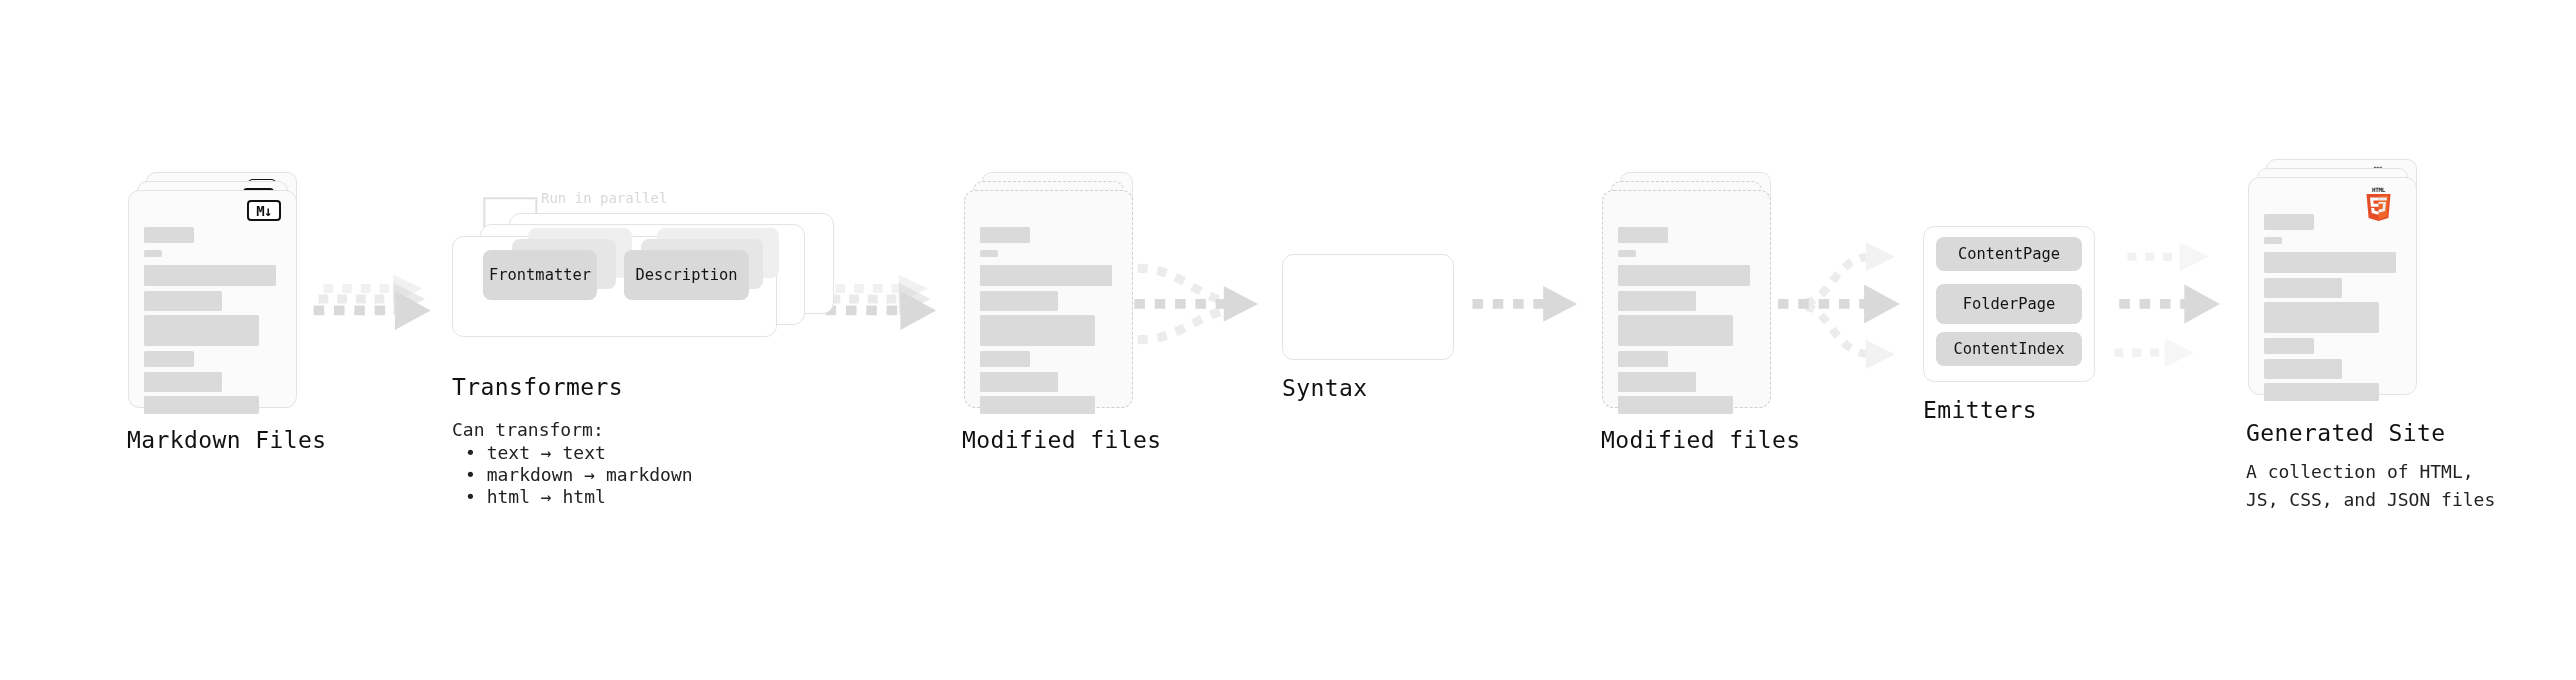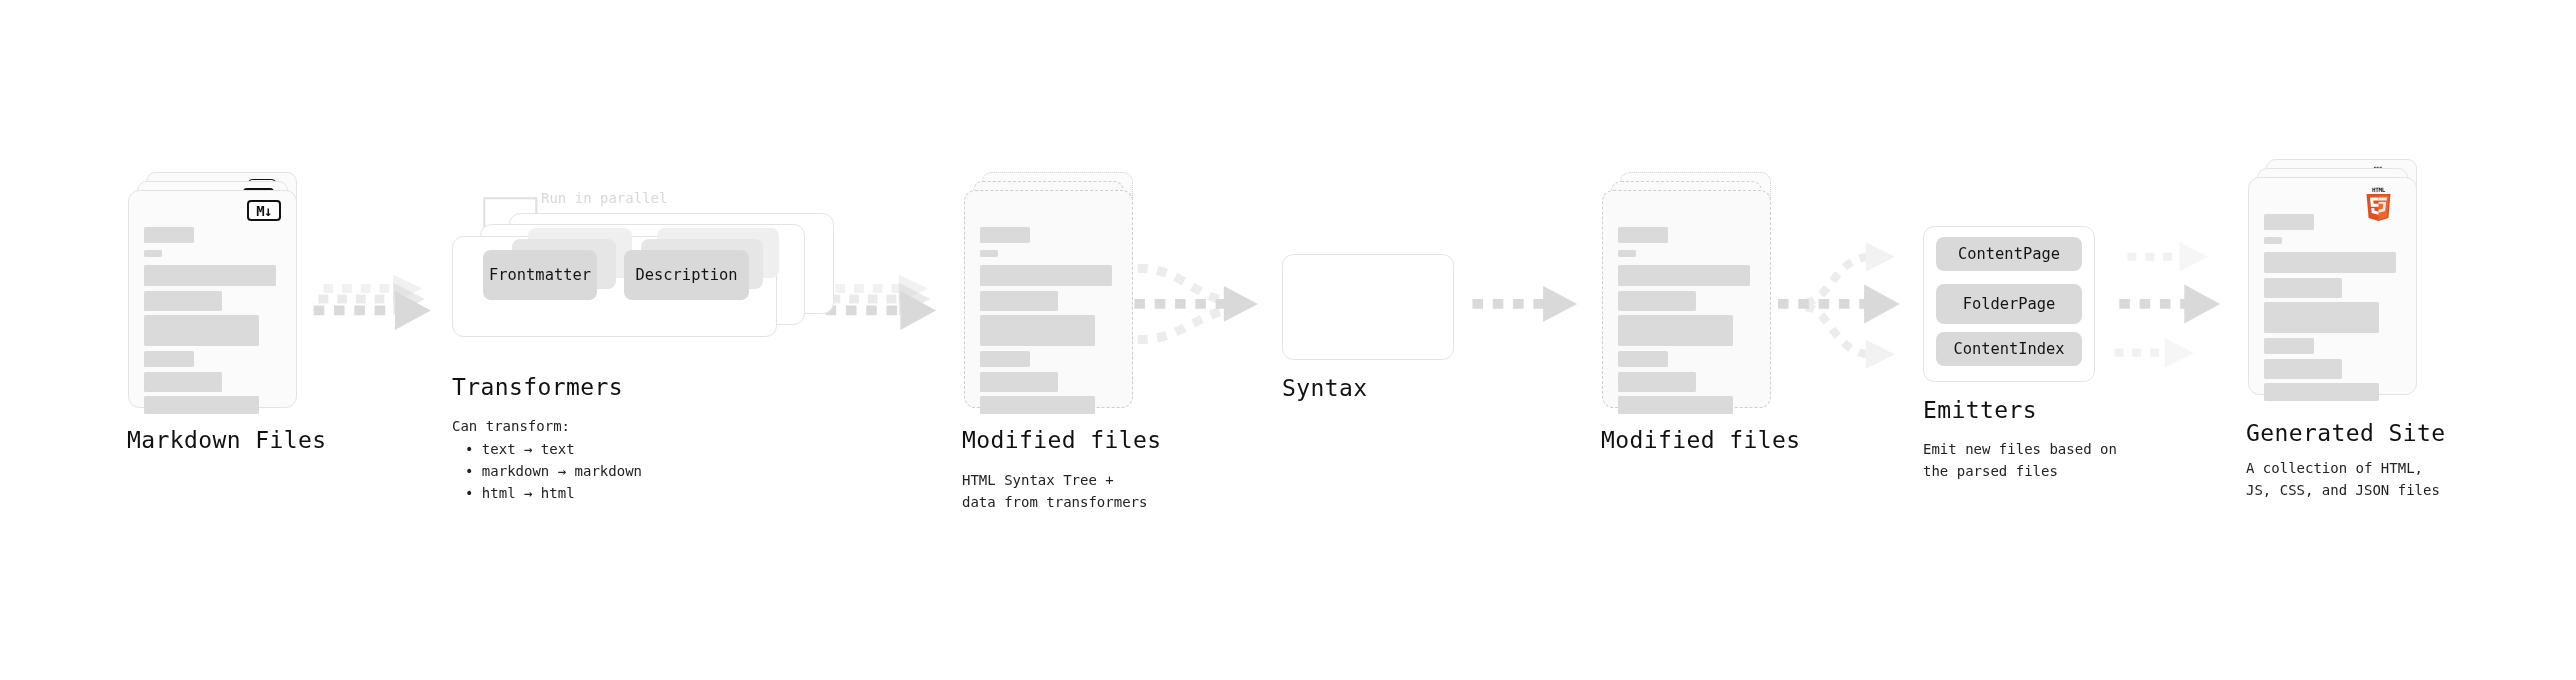--- a/index.html
+++ b/index.html
@@ -60,21 +60,21 @@
   }
   .chip.ghost1{background:#e6e6e6;}
   .chip.ghost2{background:#efefef;}
 
   
   .title{
     position:absolute;font-size:23px;color:#111;white-space:nowrap;
     letter-spacing:0.4px;
   }
   .sub{
-    position:absolute;font-size:14px;color:#222;line-height:1.55;
+    position:absolute;font-size:18px;color:#222;line-height:1.55;
     white-space:pre;
   }
   .hint{
     position:absolute;font-size:14px;color:#d8d8d8;white-space:nowrap;
   }
 
   
   .svglayer{position:absolute;inset:0;pointer-events:none;}
 </style>
 </head>
@@ -221,22 +221,20 @@
     <div class="skel" style="left:16.3px;top:55px;width:50px;height:16.3px;"></div>
     <div class="skel" style="left:16.3px;top:78px;width:18px;height:6.5px;"></div>
     <div class="skel" style="left:16.3px;top:93px;width:132px;height:21px;"></div>
     <div class="skel" style="left:16.3px;top:119px;width:78px;height:19.5px;"></div>
     <div class="skel" style="left:16.3px;top:143px;width:115px;height:31px;"></div>
     <div class="skel" style="left:16.3px;top:179px;width:50px;height:16.3px;"></div>
     <div class="skel" style="left:16.3px;top:200px;width:78px;height:19.5px;"></div>
     <div class="skel" style="left:16.3px;top:224px;width:115px;height:18px;"></div>
   </div>
   <div class="title" style="left:962px;top:427px;">Modified files</div>
-  <div class="sub" style="left:962px;top:470px;">HTML Syntax Tree +
-data from transformers</div>
 
   <div class="panel" style="left:1282px;top:254px;width:172px;height:106px;"></div>
   <div class="title" style="left:1282px;top:375px;">Syntax</div>
 
   <div class="doc-stack" style="left:1602px;top:172px;">
     <div class="doc dotted back2"></div>
     <div class="doc dashed back1"></div>
     <div class="doc dashed front"></div>
     <div class="skel" style="left:16.3px;top:55px;width:50px;height:16.3px;"></div>
     <div class="skel" style="left:16.3px;top:78px;width:18px;height:6.5px;"></div>
@@ -247,22 +245,20 @@
     <div class="skel" style="left:16.3px;top:200px;width:78px;height:19.5px;"></div>
     <div class="skel" style="left:16.3px;top:224px;width:115px;height:18px;"></div>
   </div>
   <div class="title" style="left:1601px;top:427px;">Modified files</div>
 
   <div class="panel" style="left:1923px;top:226px;width:172px;height:156px;"></div>
   <div class="chip" style="left:1936px;top:237px;width:146px;height:34px;">ContentPage</div>
   <div class="chip" style="left:1936px;top:284px;width:146px;height:40px;">FolderPage</div>
   <div class="chip" style="left:1936px;top:332px;width:146px;height:34px;">ContentIndex</div>
   <div class="title" style="left:1923px;top:397px;">Emitters</div>
-  <div class="sub" style="left:1923px;top:439px;">Emit new files based on
-the parsed files</div>
 
   <div class="doc-stack" style="left:2248px;top:159px;">
     <div class="doc back2"></div>
     <div class="css-badge" style="left:120px;top:8.1px;">
       <div class="t">CSS</div>
       <div class="u"></div>
     </div>
     <div class="doc back1"></div>
     <div class="js-badge" style="left:120px;top:18px;"></div>
     <div class="doc front"></div>

